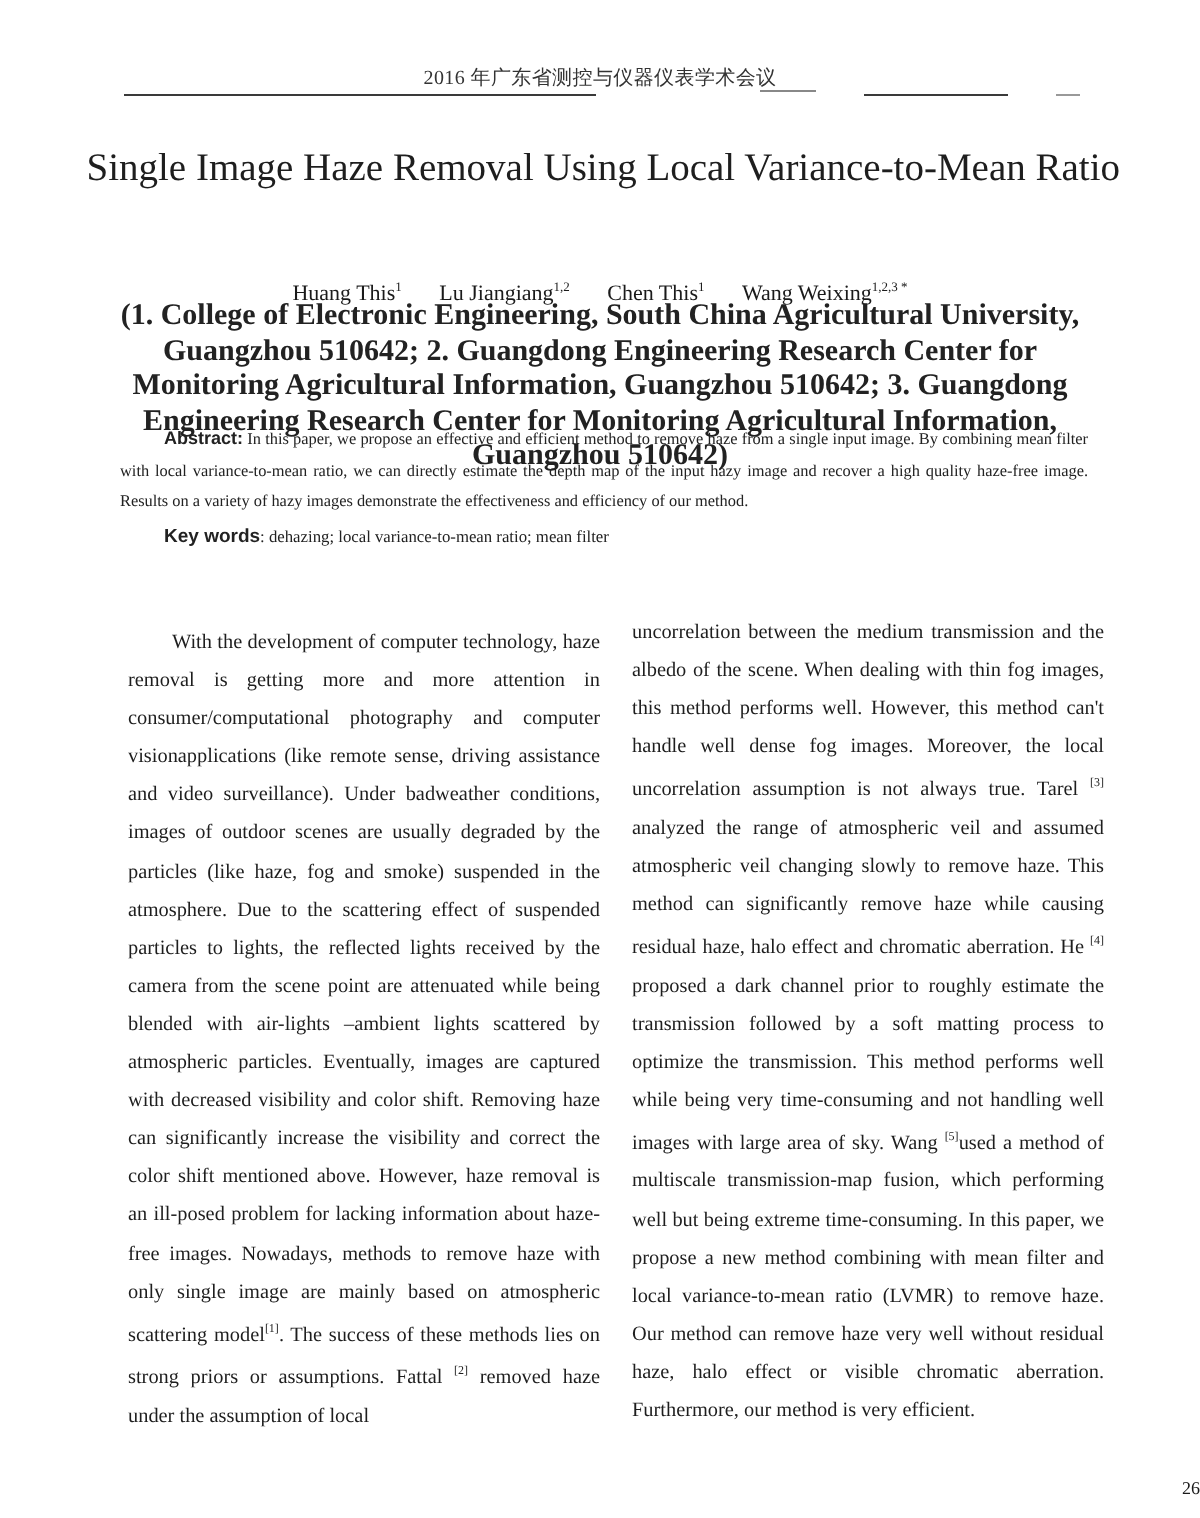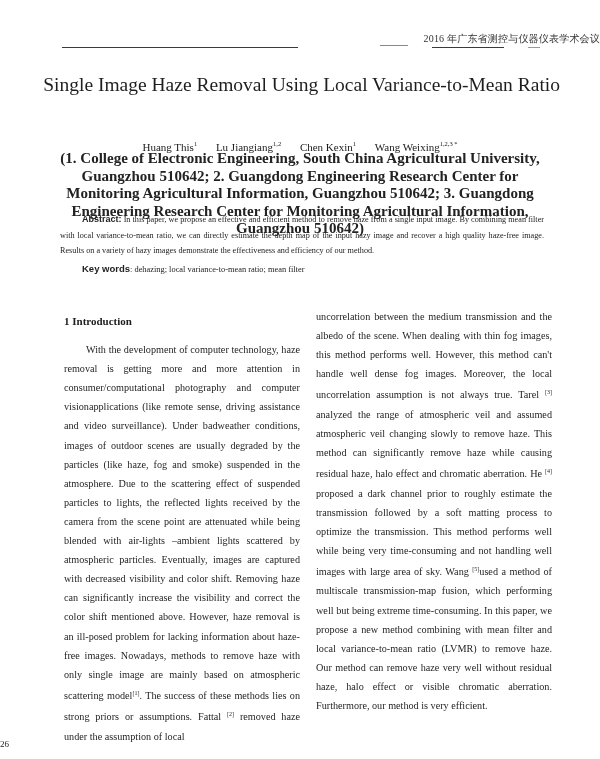--- a/index.html
+++ b/index.html
@@ -1,18 +1,18 @@
 <!DOCTYPE html>
 <html><head>
 <meta charset="utf-8">
 <style>
   html, body { margin: 0; padding: 0; background: #ffffff; }
   body { width: 600px; height: 759px; position: relative; overflow: hidden;
          font-family: "Liberation Serif", "DejaVu Serif", serif; color: #1a1a1a; }
-  .header-text { position: absolute; top: 32px; left: 0; width: 600px; text-align: right;
+  .header-text { position: absolute; top: 32px; left: 0; width: 600px; text-align: center;
                  font-size: 10px; color: #333; letter-spacing: 0.2px; }
   .rule { position: absolute; height: 1.3px; background: #3a3a3a; }
   .title { position: absolute; top: 72px; left: 40px; width: 520px; text-align: right;
            font-size: 19.5px; line-height: 25px; color: #1e1e1e; }
   .authors { position: absolute; top: 140px; left: 0; width: 600px; text-align: center; font-size: 11px; }
   .authors span.author { margin: 0 8px; }
   .authors sup { font-size: 6.5px; }
   .affil { position: absolute; top: 150px; left: 58px; width: 484px; text-align: center;
            font-size: 15px; line-height: 17.5px; color: #222; font-weight: bold; }
   .abstract { position: absolute; top: 212px; left: 60px; width: 484px; font-size: 8.2px;
@@ -22,53 +22,52 @@
   .keywords { position: absolute; top: 263px; left: 82px; font-size: 8.4px; color: #222; }
   .keywords .lbl { font-family: "Liberation Sans", "DejaVu Sans", sans-serif; font-weight: bold; font-size: 9.5px; }
   .col { position: absolute; top: 312px; width: 236px; font-size: 10.2px; line-height: 19.1px;
          text-align: justify; color: #1e1e1e; }
   .col-left { left: 64px; }
   .col-right { left: 316px; top: 307px; }
   .sec-head { font-weight: bold; font-size: 11px; margin: 0 0 9px 0; }
   .col p { margin: 0; }
   .col-left p { text-indent: 22px; }
   .col sup { font-size: 6px; }
-  .page-num { position: absolute; top: 739px; left: 0; width: 600px; text-align: left; font-size: 9px; }
+  .page-num { position: absolute; top: 739px; left: 0; width: 600px; text-align: right; font-size: 9px; }
 </style>
 </head>
 <body>
 
 <div class="header-text">2016 年广东省测控与仪器仪表学术会议</div>
 <div class="rule" style="top:47px;left:62px;width:236px;"></div>
 <div class="rule" style="top:47px;left:298px;width:0;"></div>
 <div class="rule" style="top:45px;left:380px;width:28px;height:1px;background:#888;"></div>
 <div class="rule" style="top:47px;left:432px;width:72px;"></div>
 <div class="rule" style="top:47px;left:528px;width:12px;height:1px;background:#999;"></div>
 
 <div class="title">Single Image Haze Removal Using Local Variance-to-Mean Ratio</div>
 
 <div class="authors">
   <span class="author"><span>Huang This</span><sup>1</sup></span>
   <span class="author"><span>Lu Jiangiang</span><sup>1,2</sup></span>
-  <span class="author"><span>Chen Kexin</span><sup>1</sup></span>
+  <span class="author"><span>Chen This</span><sup>1</sup></span>
   <span class="author"><span>Wang Weixing</span><sup>1,2,3 *</sup></span>
 </div>
 
 <div class="affil">(1. College of Electronic Engineering, South China Agricultural University, Guangzhou 510642; 2. Guangdong Engineering Research Center for Monitoring Agricultural Information, Guangzhou 510642; 3. Guangdong Engineering Research Center for Monitoring Agricultural Information, Guangzhou 510642)</div>
 
 <div class="abstract">
   <p><span class="lbl">Abstract:</span> <span>In this paper, we propose an effective and efficient method to remove haze from a single input image. By combining mean filter with local variance-to-mean ratio, we can directly estimate the depth map of the input hazy image and recover a high quality haze-free image. Results on a variety of hazy images demonstrate the effectiveness and efficiency of our method.</span></p>
 </div>
 
 <div class="keywords">
   <span class="lbl">Key words</span><span>: dehazing; local variance-to-mean ratio; mean filter</span>
 </div>
 
 <div class="col col-left">
-  <div class="sec-head">1 Introduction</div>
   <p><span>With the development of computer technology, haze removal is getting more and more attention in consumer/computational photography and computer visionapplications (like remote sense, driving assistance and video surveillance). Under badweather conditions, images of outdoor scenes are usually degraded by the particles (like haze, fog and smoke) suspended in the atmosphere. Due to the scattering effect of suspended particles to lights, the reflected lights received by the camera from the scene point are attenuated while being blended with air-lights –ambient lights scattered by atmospheric particles. Eventually, images are captured with decreased visibility and color shift. Removing haze can significantly increase the visibility and correct the color shift mentioned above. However, haze removal is an ill-posed problem for lacking information about haze-free images. Nowadays, methods to remove haze with only single image are mainly based on atmospheric scattering model</span><sup>[1]</sup><span>. The success of these methods lies on strong priors or assumptions. Fattal</span> <sup>[2]</sup> <span>removed haze under the assumption of local</span></p>
 </div>
 
 <div class="col col-right">
   <p><span>uncorrelation between the medium transmission and the albedo of the scene. When dealing with thin fog images, this method performs well. However, this method can't handle well dense fog images. Moreover, the local uncorrelation assumption is not always true. Tarel</span> <sup>[3]</sup> <span>analyzed the range of atmospheric veil and assumed atmospheric veil changing slowly to remove haze. This method can significantly remove haze while causing residual haze, halo effect and chromatic aberration. He</span> <sup>[4]</sup> <span>proposed a dark channel prior to roughly estimate the transmission followed by a soft matting process to optimize the transmission. This method performs well while being very time-consuming and not handling well images with large area of sky. Wang</span> <sup>[5]</sup><span>used a method of multiscale transmission-map fusion, which performing well but being extreme time-consuming. In this paper, we propose a new method combining with mean filter and local variance-to-mean ratio (LVMR) to remove haze. Our method can remove haze very well without residual haze, halo effect or visible chromatic aberration. Furthermore, our method is very efficient.</span></p>
 </div>
 
 <div class="page-num">26</div>
 
 </body></html>

